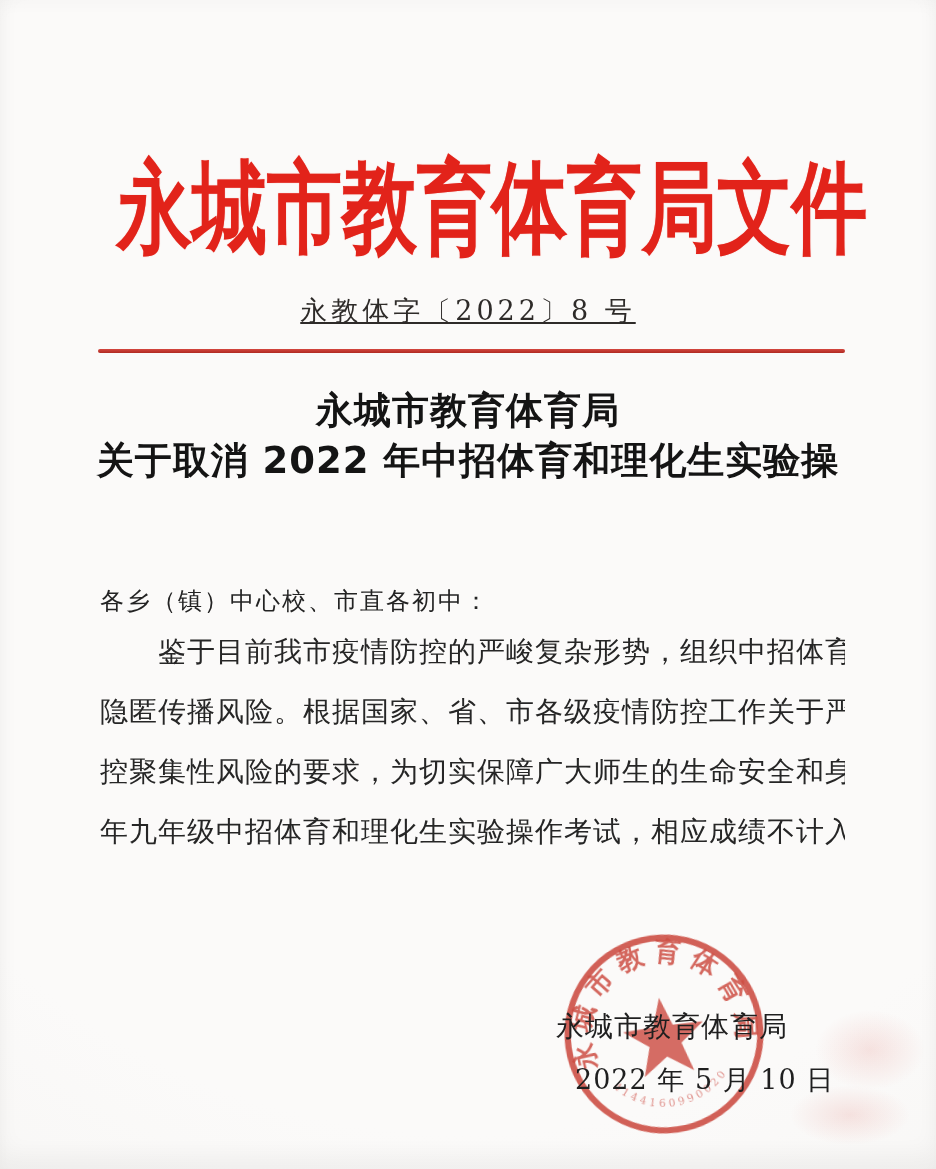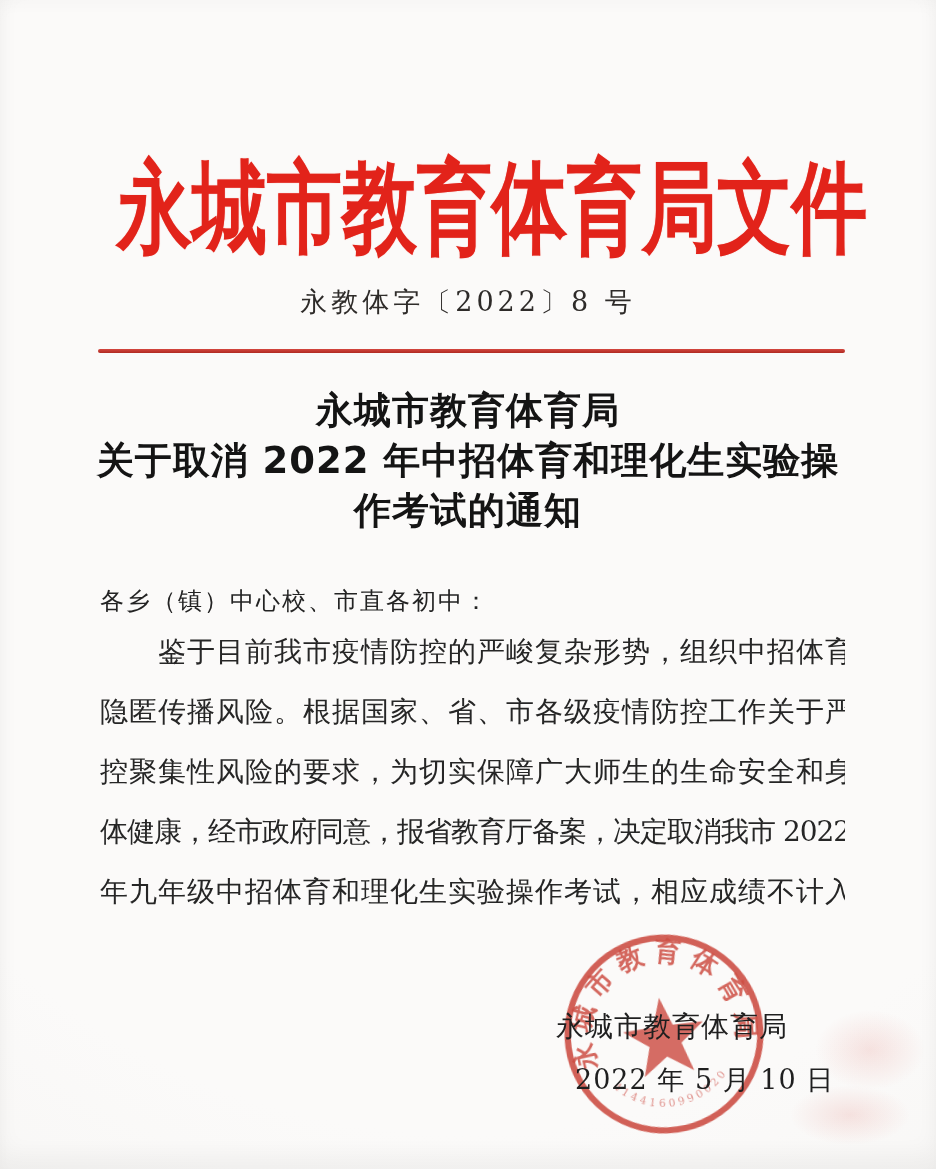--- a/index.html
+++ b/index.html
@@ -21,24 +21,25 @@
     text-align:center;
     color:#e2231a;
     font-size:100px;font-weight:bold;
     font-family:"DejaVu Serif","Liberation Serif",serif;
     letter-spacing:0px;line-height:1.1;
     transform:scaleX(0.75);transform-origin:50% 50%;
     white-space:nowrap;
     text-shadow:0 0 1px rgba(226,35,26,0.6);
   }
   .doc-no{
-    position:absolute;top:284px;left:0;width:100%;
+    position:absolute;top:293px;left:0;width:100%;
     text-align:center;color:#2e2b29;
     font-size:27px;letter-spacing:4px;
     font-family:"DejaVu Serif","Liberation Serif",serif;
+    text-decoration:underline;
   }
   .red-rule{
     position:absolute;top:349px;left:98px;width:747px;height:4px;
     background:linear-gradient(#d4473f,#b02a22);
     border-radius:2px;
   }
   
   .title-block{
     position:absolute;top:386px;left:0;width:100%;
     text-align:center;color:#141414;
@@ -102,30 +103,28 @@
 
   <div class="red-header">永城市教育体育局文件</div>
 
   <div class="doc-no">永教体字〔2022〕8 号</div>
 
   <div class="red-rule"></div>
 
   <div class="title-block">
     <div>永城市教育体育局</div>
     <div>关于取消 2022 年中招体育和理化生实验操</div>
-    <div>作考试的通知</div>
   </div>
 
   <div class="salutation">各乡（镇）中心校、市直各初中：</div>
 
   <div class="para">
     <div class="bline indent">鉴于目前我市疫情防控的严峻复杂形势，组织中招体育</div>
     <div class="bline">隐匿传播风险。根据国家、省、市各级疫情防控工作关于严</div>
     <div class="bline">控聚集性风险的要求，为切实保障广大师生的生命安全和身</div>
-    <div class="bline tight">体健康，经市政府同意，报省教育厅备案，决定取消我市 2022</div>
     <div class="bline">年九年级中招体育和理化生实验操作考试，相应成绩不计入</div>
   </div>
 
   <div class="sig-org">永城市教育体育局</div>
 
   <div class="sig-date">2022 年 5 月 10 日</div>
 
   <div class="smudge a"></div>
   <div class="smudge b"></div>
 

